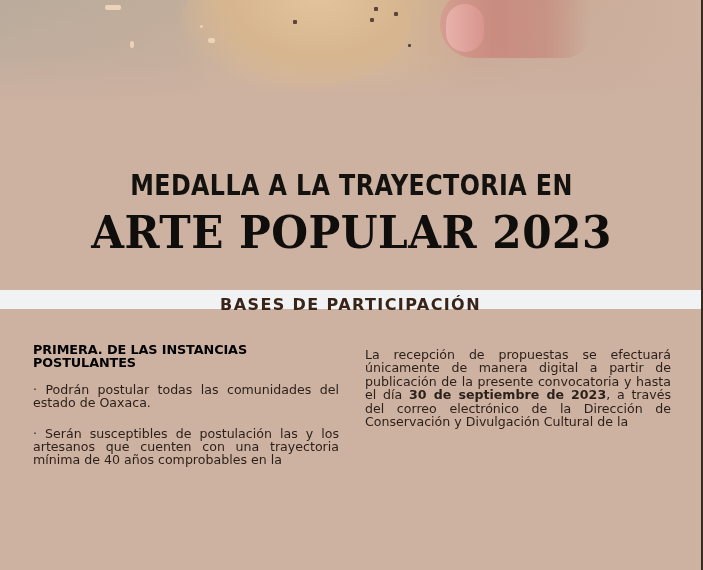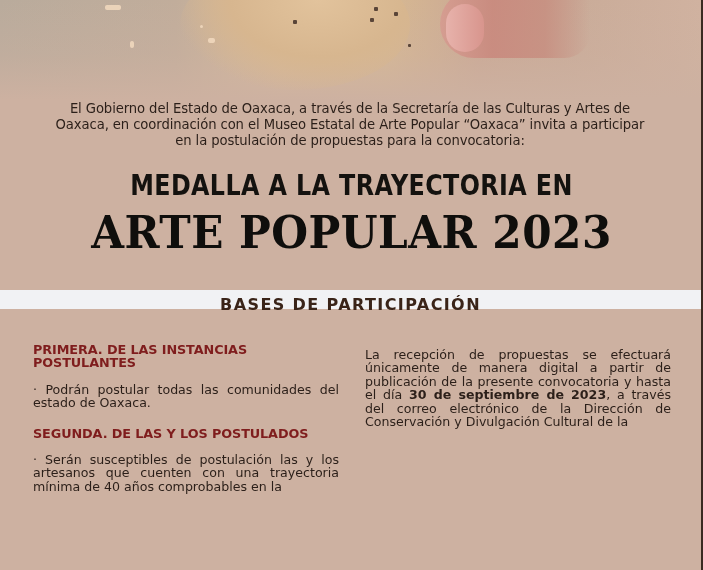--- a/index.html
+++ b/index.html
@@ -62,21 +62,21 @@
   }
   .band-title {
     position: absolute; left: 0; right: 0; top: 5px; text-align: center;
     font-weight: bold; font-size: 16px; letter-spacing: 1.4px; color: #3a2418;
   }
 
   .col { position: absolute; top: 343px; width: 306px; font-size: 12.6px; line-height: 13.4px; color: #2b1f19; }
   .col.left { left: 33px; }
   .col.right { left: 365px; }
   .col h3 {
-    margin: 0 0 13px 0; font-size: 12.8px; font-weight: bold; color: #7f1d1d; letter-spacing: -0.1px;
+    margin: 0 0 13px 0; font-size: 12.8px; font-weight: bold; color: #000000; letter-spacing: -0.1px;
   }
   .col p { margin: 0 0 12px 0; text-align: justify; }
   .col .bold { font-weight: bold; }
   .gap { height: 5px; }
 </style>
 </head>
 <body>
 
 <div class="page">
 
@@ -88,34 +88,32 @@
     <div class="speck" style="left:130px;top:41px;width:4px;height:7px;"></div>
     <div class="speck" style="left:208px;top:38px;width:7px;height:5px;"></div>
     <div class="speck" style="left:200px;top:25px;width:3px;height:3px;"></div>
     <div class="dot" style="left:374px;top:7px;"></div>
     <div class="dot" style="left:394px;top:12px;"></div>
     <div class="dot" style="left:370px;top:18px;"></div>
     <div class="dot" style="left:293px;top:20px;"></div>
     <div class="dot" style="left:408px;top:44px;width:3px;height:3px;"></div>
   </div>
 
-  <div class="intro">El Gobierno del Estado de Oaxaca, a través de la Secretaría de las Culturas y Artes de Oaxaca, en coordinación con el Museo Estatal de Arte Popular “Oaxaca” invita a participar en la postulación de propuestas para la convocatoria:</div>
 
   <div class="title1">MEDALLA A LA TRAYECTORIA EN</div>
   <div class="title2">ARTE POPULAR 2023</div>
 
   <div class="band">
     <div class="band-title">BASES DE PARTICIPACIÓN</div>
   </div>
 
   <div class="col left">
     <h3>PRIMERA. DE LAS INSTANCIAS POSTULANTES</h3>
     <p>· Podrán postular todas las comunidades del estado de Oaxaca.</p>
     <div class="gap"></div>
-    <h3>SEGUNDA. DE LAS Y LOS POSTULADOS</h3>
     <p>· Serán susceptibles de postulación las y los artesanos que cuenten con una trayectoria mínima de 40 años comprobables en la</p>
   </div>
 
   <div class="col right">
     <div class="gap"></div>
     <p><span>La recepción de propuestas se efectuará únicamente de manera digital a partir de publicación de la presente convocatoria y hasta el día </span><span class="bold">30 de septiembre de 2023</span><span>, a través del correo electrónico de la Dirección de Conservación y Divulgación Cultural de la</span></p>
   </div>
 
   <div class="right-edge"></div>
 </div>

